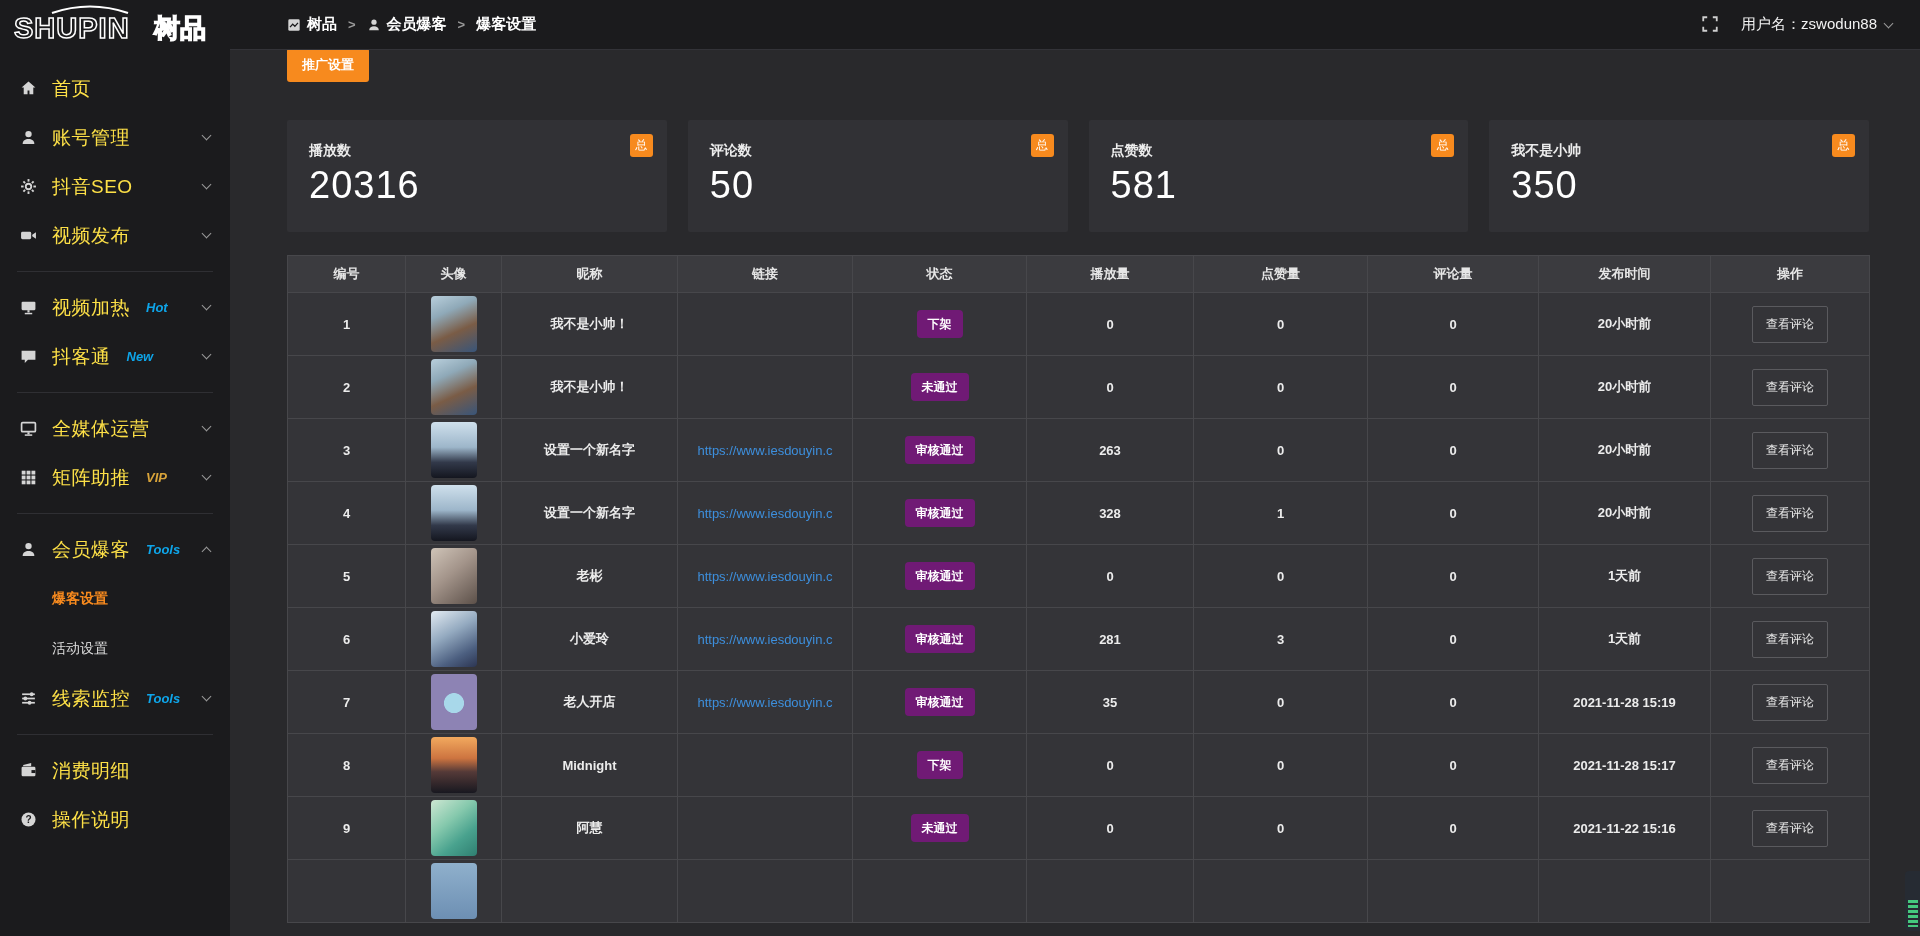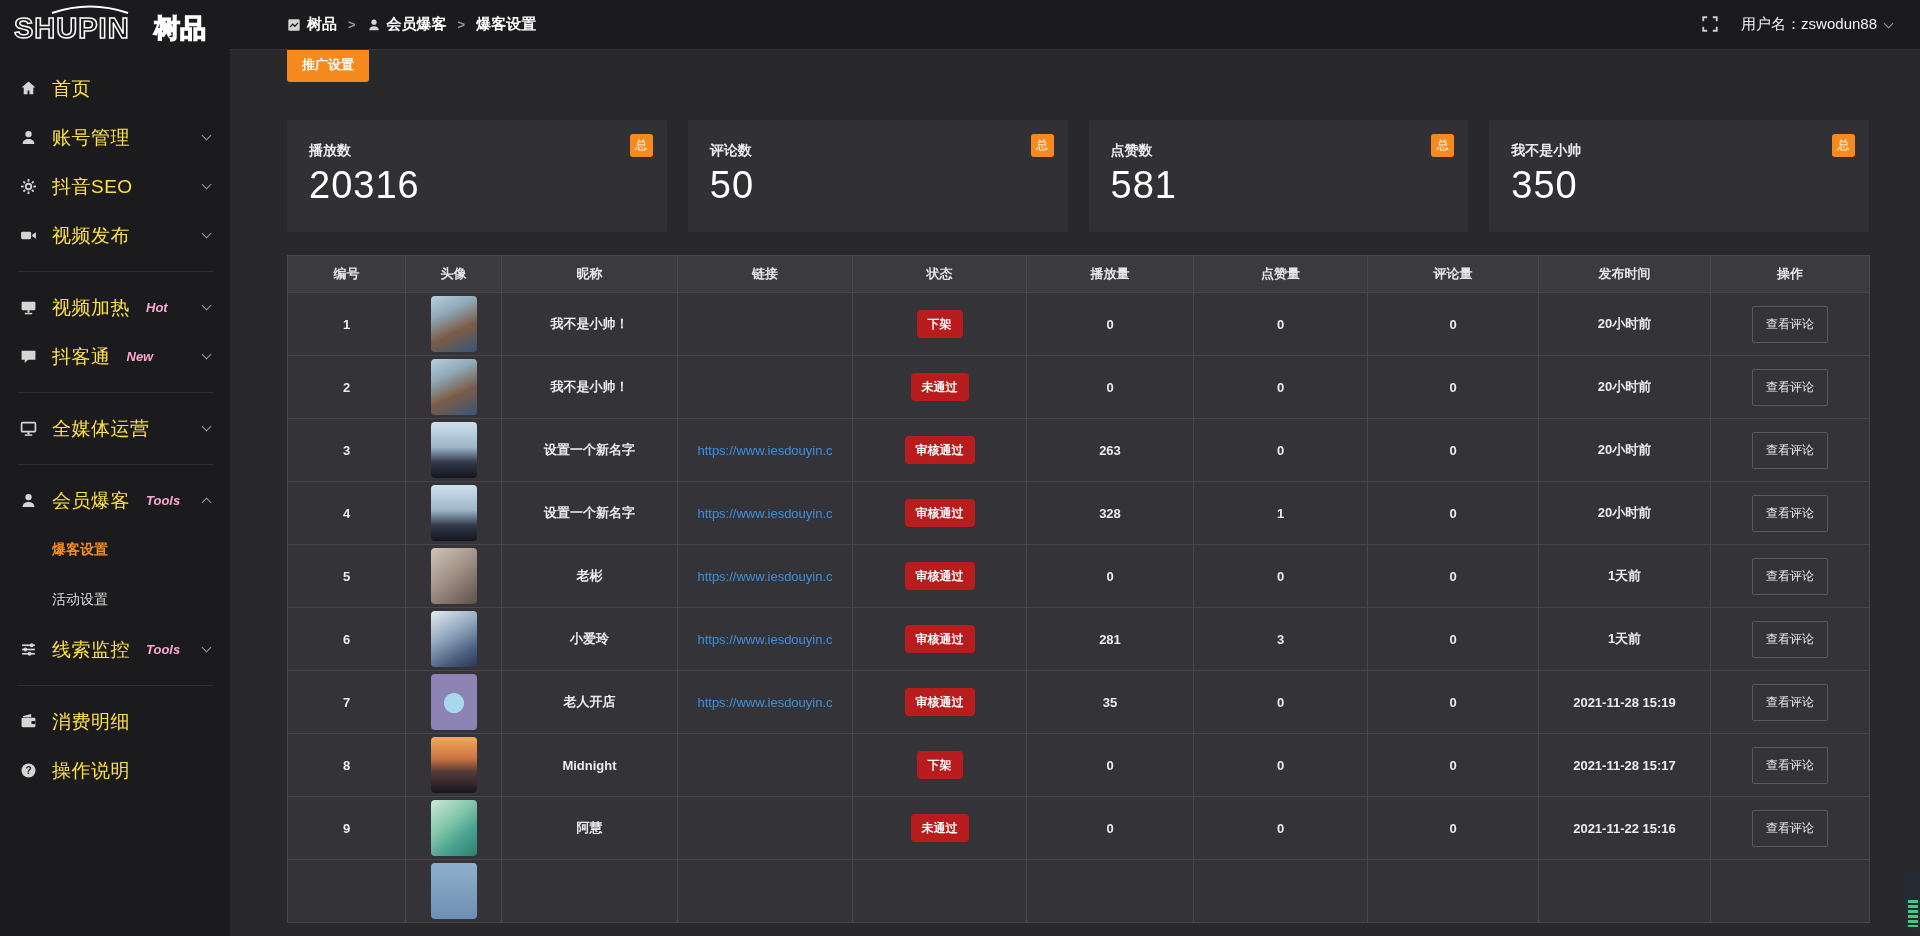--- a/index.html
+++ b/index.html
@@ -7,21 +7,21 @@
     font-family:"Liberation Sans","DejaVu Sans",sans-serif; color:#e8e8e8; }
 
   
   .sidebar { position:fixed; left:0; top:0; width:230px; height:100%; background:#1b1b1d; z-index:5; }
   .logo { height:50px; display:flex; align-items:center; padding-left:12px; }
   .nav { padding-top:14px; }
   .nav-item { height:49px; display:flex; align-items:center; padding:0 20px; cursor:pointer; }
   .nav-item .ic { width:17px; height:17px; margin-right:15px; flex:0 0 17px; display:flex; align-items:center; }
   .nav-item .lbl { font-size:19px; color:#fde047; letter-spacing:.5px; }
   .nav-item .tag { font-size:13px; font-weight:bold; font-style:italic; margin-left:16px; }
-  .tag.red  { color:#f9a8d4; }
+  .tag.red  { color:#0ea5e9; }
   .tag.gold { color:#d9a43a; }
   .chev { width:7px; height:7px; border-right:1.5px solid #9a9a9a; border-bottom:1.5px solid #9a9a9a;
           transform:rotate(45deg); margin-left:auto; margin-top:-4px; }
   .chev.up { transform:rotate(-135deg); margin-top:4px; }
   .nav-sub { height:50px; display:flex; align-items:center; padding-left:52px; font-size:14px; color:#dcdcdc; cursor:pointer; }
   .nav-sub.active { color:#f78a1e; font-weight:bold; }
   .nav-divider { border-top:1px solid #2f2f33; margin:11px 17px; }
 
   
   .topbar { position:fixed; left:230px; right:0; top:0; height:50px; background:#1b1b1d;
@@ -45,21 +45,21 @@
   .card .c-label { font-size:14px; color:#ececec; font-weight:bold; }
   .card .c-value { font-size:38px; color:#fff; margin-top:4px; letter-spacing:1px; }
   .card .c-badge { position:absolute; top:14px; right:14px; width:23px; height:23px; background:#f78a1e;
                    color:#fff; font-size:12px; border-radius:3px; display:flex; align-items:center; justify-content:center; }
 
   table { border-collapse:collapse; table-layout:fixed; width:1582px; }
   th, td { border:1px solid #47474b; text-align:center; vertical-align:middle; }
   thead th { height:37px; background:#3b3b3f; font-size:13px; font-weight:bold; color:#e6e6e6; }
   tbody td { height:63px; background:#343438; font-size:13px; font-weight:bold; color:#ececec; }
   .avatar { width:46px; height:56px; border-radius:4px; margin:0 auto; background:#555; }
-  .badge { display:inline-block; background:#b91c1c; color:#fff; font-size:12px; font-weight:bold;
+  .badge { display:inline-block; background:#701a75; color:#fff; font-size:12px; font-weight:bold;
            padding:8px 11px; border-radius:4px; line-height:1; cursor:default; }
   .tlink { color:#3d8fdd; font-size:13px; font-weight:normal; text-decoration:none; cursor:pointer; white-space:nowrap; }
   .action-btn { background:transparent; border:1px solid #5a5a5e; border-radius:2px; color:#ececec;
                 font-size:12px; padding:9px 13px; cursor:pointer; font-family:Liberation Sans, sans-serif;text-align:center; }
 
   
   .float-widget { position:fixed; right:0; top:871px; width:15px; height:60px; background:#262b33;
                   border-radius:4px 0 0 4px; cursor:pointer; }
   .float-widget .stripes { position:absolute; bottom:4px; left:3px; right:2px; height:27px;
       background:repeating-linear-gradient(180deg,#45c97e 0 3px,transparent 3px 5px); }
@@ -156,20 +156,38 @@
 
     <div class="nav-item">
       <span class="ic">
           <svg width="17" height="17" viewBox="0 0 16 16">
             <rect x="1.5" y="2.5" width="13" height="8.5" rx="1" fill="none" stroke="#d5d5d5" stroke-width="1.6"></rect>
             <rect x="7" y="11.5" width="2" height="2" fill="#d5d5d5"></rect>
             <rect x="4.5" y="13.5" width="7" height="1.4" fill="#d5d5d5"></rect>
           </svg>
         </span>
       <span class="lbl">全媒体运营</span>
+      <span class="chev"></span>
+    </div>
+    <div class="nav-item">
+      <span class="ic">
+          <svg width="17" height="17" viewBox="0 0 16 16" fill="#d5d5d5">
+            <rect x="1.6" y="1.6" width="3.6" height="3.6"></rect>
+            <rect x="6.2" y="1.6" width="3.6" height="3.6"></rect>
+            <rect x="10.8" y="1.6" width="3.6" height="3.6"></rect>
+            <rect x="1.6" y="6.2" width="3.6" height="3.6"></rect>
+            <rect x="6.2" y="6.2" width="3.6" height="3.6"></rect>
+            <rect x="10.8" y="6.2" width="3.6" height="3.6"></rect>
+            <rect x="1.6" y="10.8" width="3.6" height="3.6"></rect>
+            <rect x="6.2" y="10.8" width="3.6" height="3.6"></rect>
+            <rect x="10.8" y="10.8" width="3.6" height="3.6"></rect>
+          </svg>
+        </span>
+      <span class="lbl">矩阵助推</span>
+      <span class="tag gold">VIP</span>
       <span class="chev"></span>
     </div>
 
     <div class="nav-divider"></div>
 
     <div class="nav-item">
       <span class="ic">
           <svg width="17" height="17" viewBox="0 0 16 16" fill="#d5d5d5">
             <circle cx="8" cy="4.8" r="3"></circle>
             <path d="M2.5 14c0-3.2 2.5-4.6 5.5-4.6s5.5 1.4 5.5 4.6z"></path>

